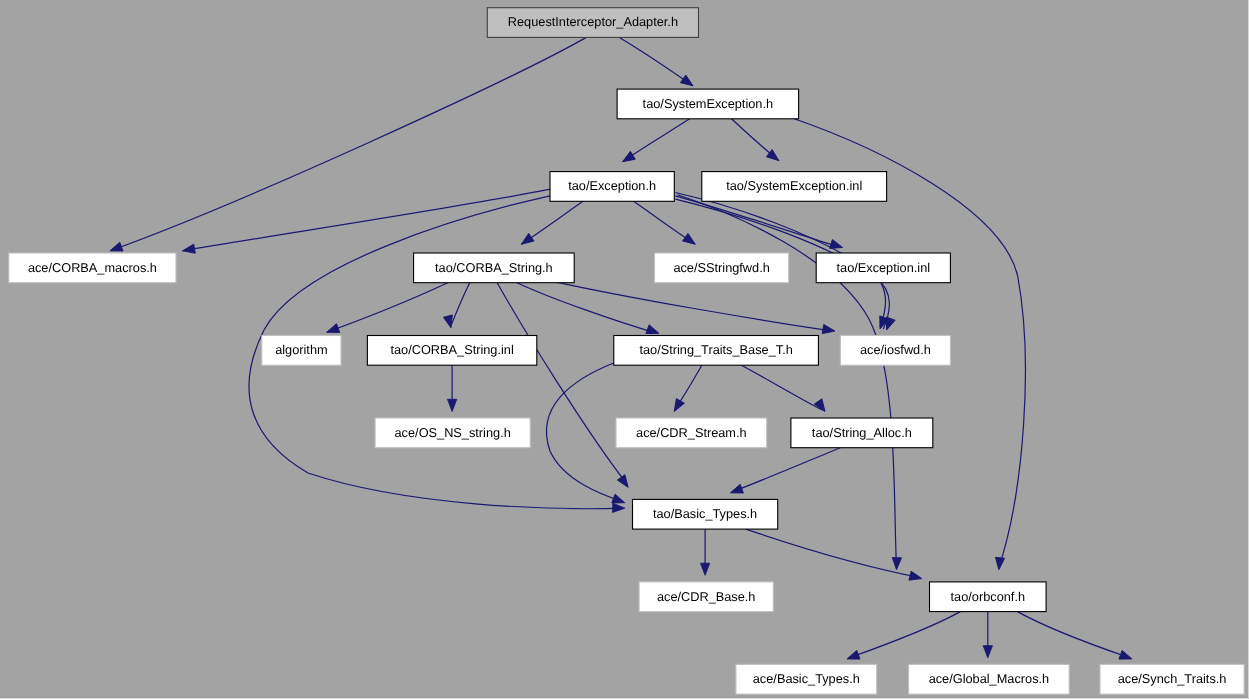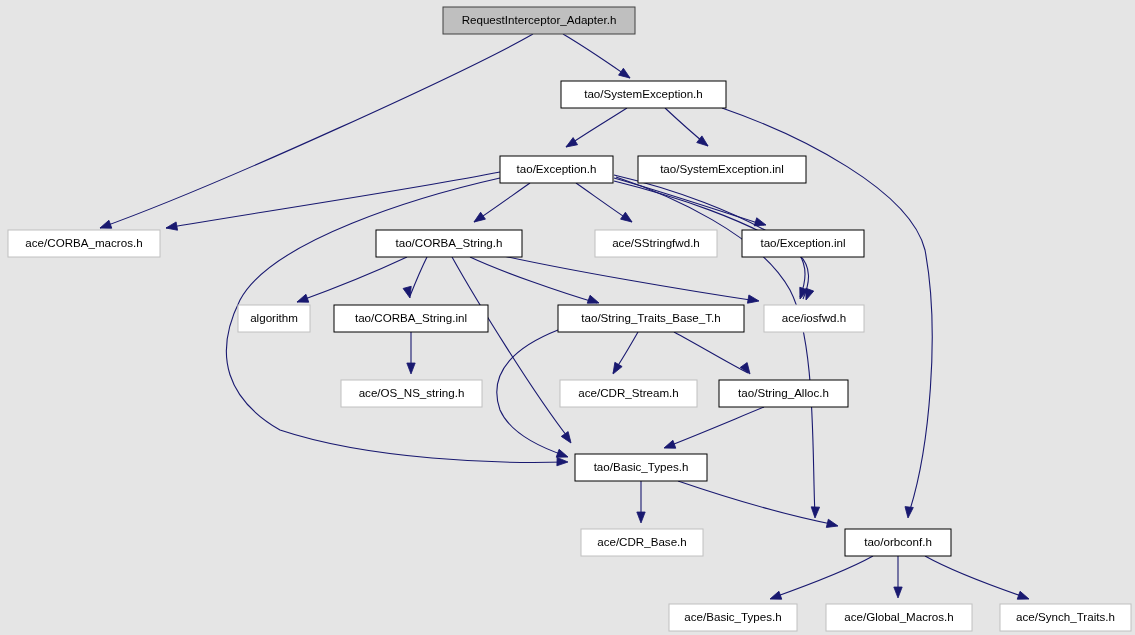--- a/index.html
+++ b/index.html
@@ -4,21 +4,21 @@
 <style>
   html, body {
     margin: 0;
     padding: 0;
     background: #ffffff;
   }
   #canvas {
     position: relative;
     width: 1135px;
     height: 635px;
-    background: #e5e5e5;
+    background: #a3a3a3;
     overflow: hidden;
     font-family: "Liberation Sans", sans-serif;
   }
   #graph-svg {
     position: absolute;
     left: 0;
     top: 0;
     width: 1135px;
     height: 635px;
   }

